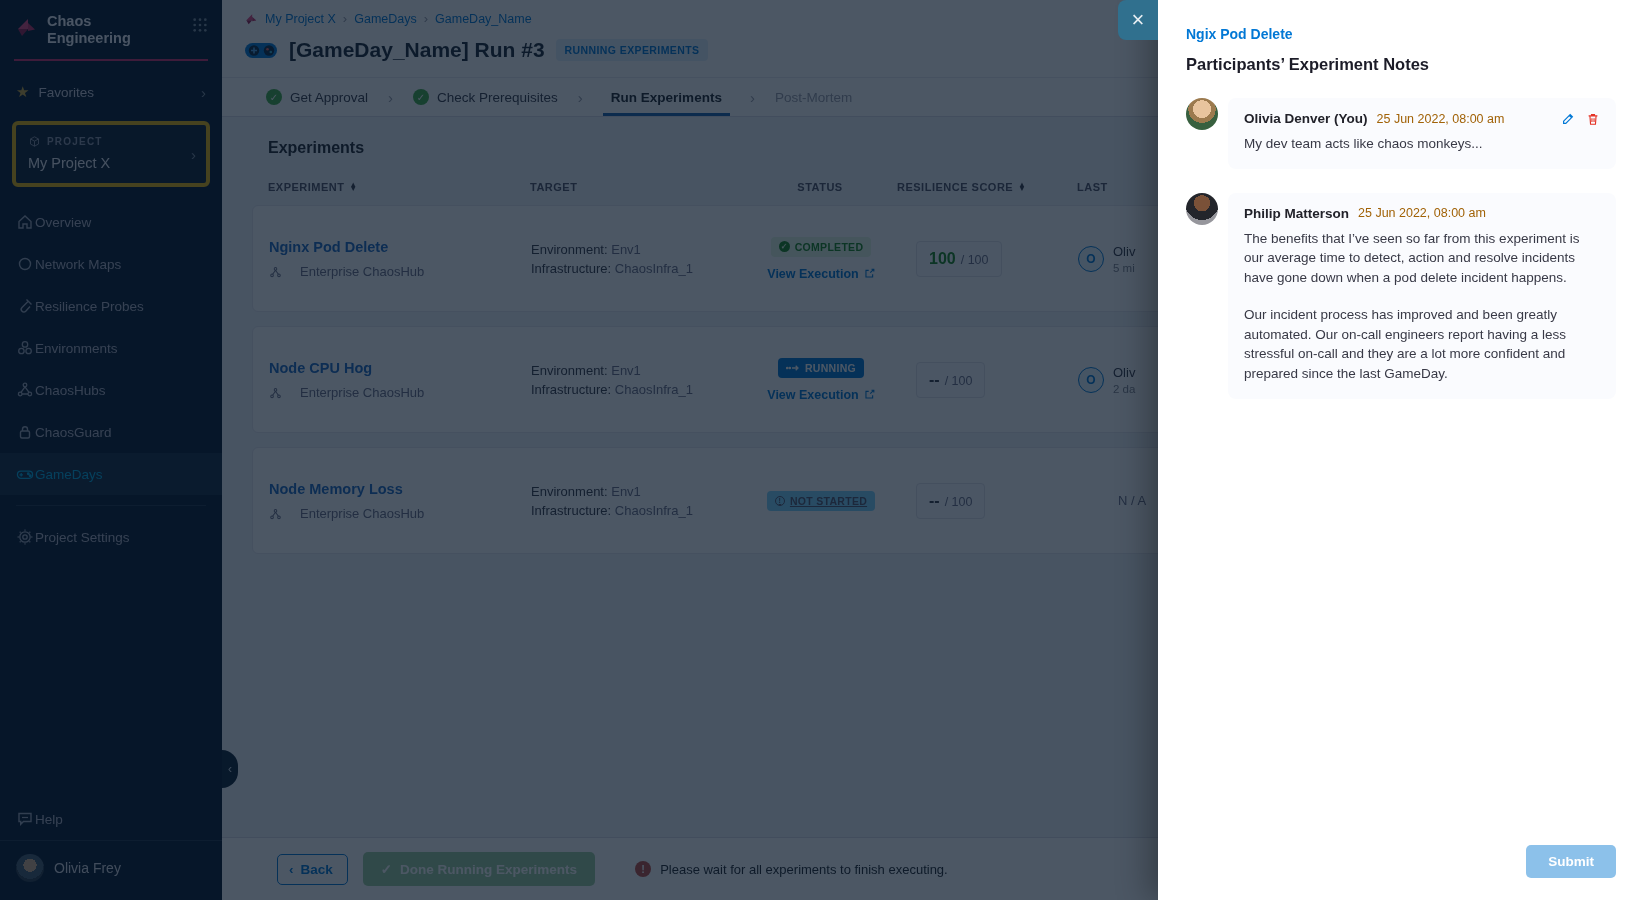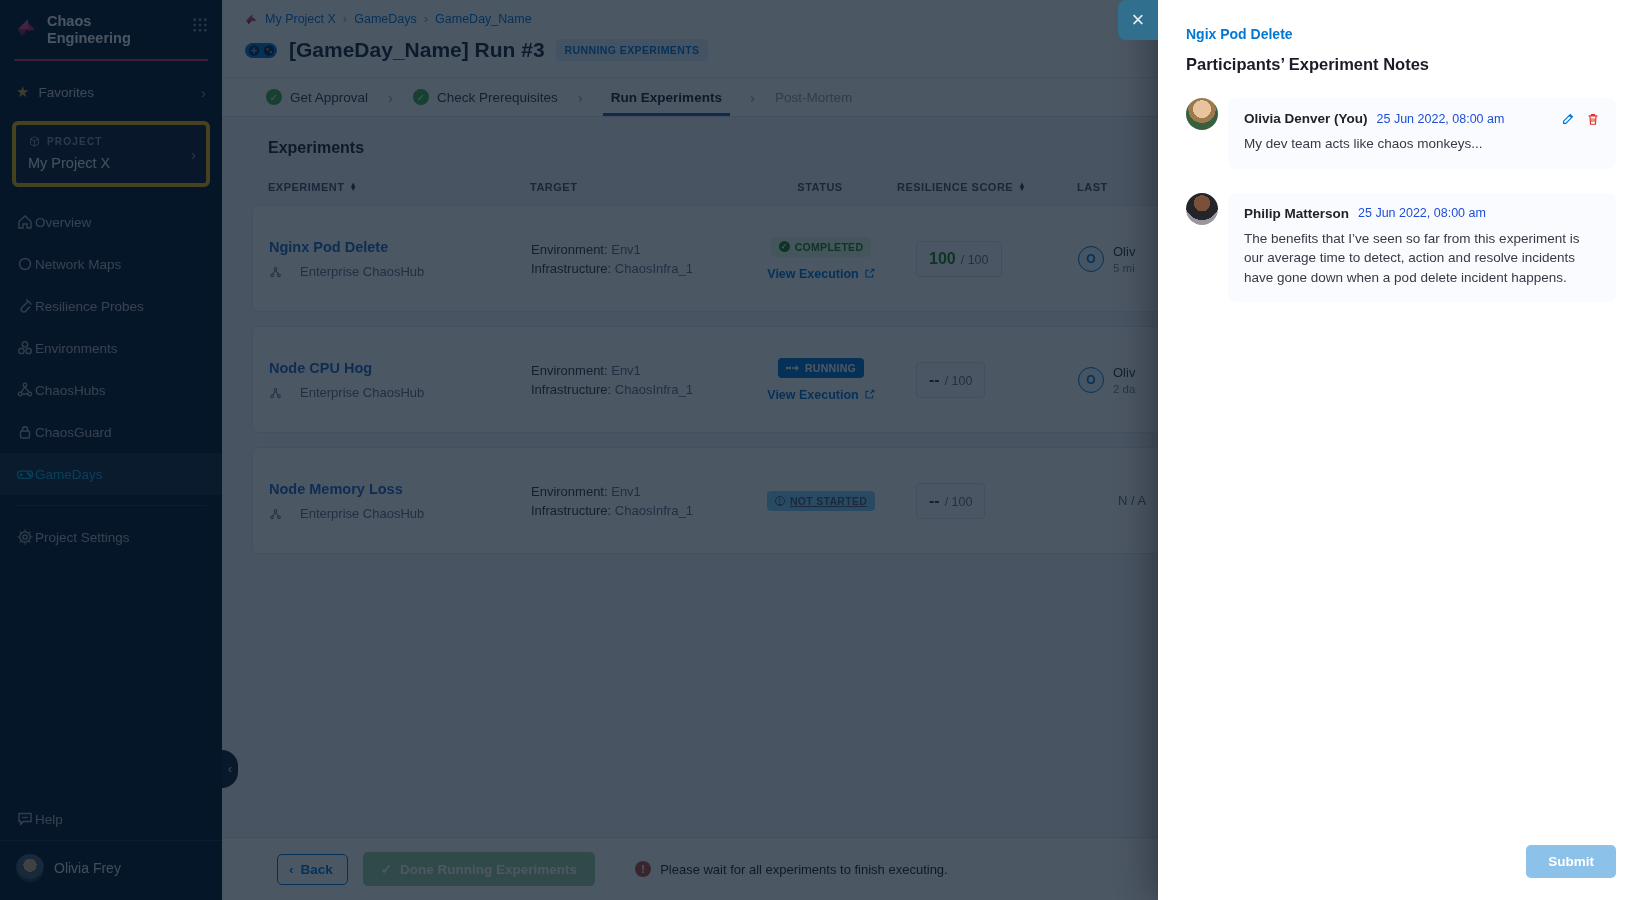--- a/index.html
+++ b/index.html
@@ -95,21 +95,21 @@
   .drawer-link { color:#0278D5; font-weight:bold; font-size:14px; cursor:pointer; }
   .drawer-title { margin-top:13px; font-size:16.5px; font-weight:bold; color:#1C1C28; }
   .comments { margin-top:24px; flex:1; overflow:hidden; }
   .comment { display:flex; gap:10px; margin-bottom:24px; }
   .comment-avatar { width:32px; height:32px; border-radius:50%; flex:none; }
   .avatar-olivia { background:radial-gradient(circle at 50% 35%, #E8C49E 0 34%, #9C7A4E 34% 52%, #38603F 52% 100%); }
   .avatar-philip { background:radial-gradient(circle at 50% 32%, #7A5138 0 30%, #23252B 30% 62%, #96969C 62% 100%); }
   .comment-card { flex:1; background:#FAFBFE; border-radius:8px; padding:13px 16px 15px; }
   .comment-head { display:flex; align-items:center; gap:9px; }
   .comment-author { font-weight:bold; font-size:13.5px; color:#22222A; }
-  .comment-time { font-size:12.5px; color:#1d4ed8; }
+  .comment-time { font-size:12.5px; color:#a16207; }
   .comment-actions { margin-left:auto; display:flex; gap:11px; align-items:center; }
   .icon-btn { background:none; border:none; padding:0; cursor:pointer; display:flex; }
   .comment-text { margin-top:8px; font-size:13.5px; color:#383946; line-height:1.45; }
   .comment-text.second { margin-top:18px; }
   .composer textarea { width:100%; height:56px; resize:none; border:1px solid #D9DAE5; border-radius:6px; padding:12px 14px; font-family:inherit; font-size:13.5px; color:#383946; outline:none; }
   .composer textarea::placeholder { color:#9293AB; }
   .composer-submit-row { display:flex; justify-content:flex-end; margin-top:12px; }
   .btn-submit { background:#8CC1EA; color:#FFF; font-weight:bold; font-size:13.5px; border:none; border-radius:5px; padding:9px 22px; font-family:inherit; }
   svg { display:block; }
 </style>
@@ -546,20 +546,21 @@
       </div>
 
       <div class="comment">
         <span class="comment-avatar avatar-philip"></span>
         <div class="comment-card">
           <div class="comment-head">
             <span class="comment-author">Philip Matterson</span>
             <span class="comment-time">25 Jun 2022, 08:00 am</span>
           </div>
           <div class="comment-text">The benefits that I’ve seen so far from this experiment is our average time to detect, action and resolve incidents have gone down when a pod delete incident happens.</div>
+          <div class="comment-text second">Our incident process has improved and been greatly automated. Our on-call engineers report having a less stressful on-call and they are a lot more confident and prepared since the last GameDay.</div>
         </div>
       </div>
     </div>
 
     <div class="composer">
       <div class="composer-submit-row">
         <button class="btn-submit">Submit</button>
       </div>
     </div>
   </aside>

